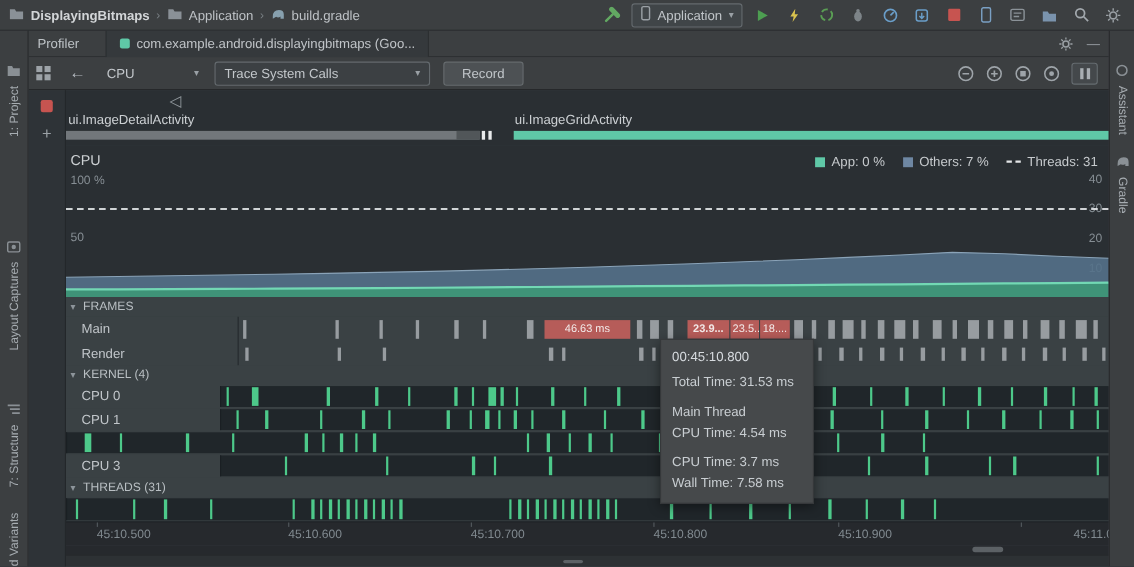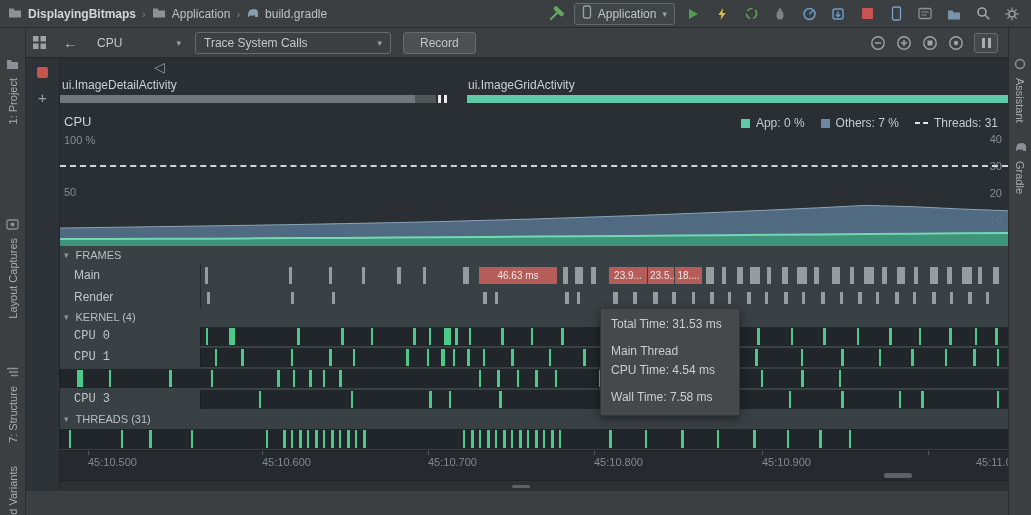--- a/index.html
+++ b/index.html
@@ -77,28 +77,28 @@
   .sw{display:inline-block;width:9px;height:9px;margin-right:6px;}
   .sw.dashed{width:13px;height:0;background:none !important;border-top:2px dashed #e3e6e8;}
   .yl{position:absolute;left:4px;font-size:11px;color:#868e94;}
   .yr{position:absolute;right:6px;font-size:11px;color:#868e94;}
   .dashline{position:absolute;left:0;right:0;border-top:2px dashed #e3e6e8;opacity:.9;}
   .area{position:absolute;left:0;bottom:0;width:948px;height:138px;display:block;}
 
   
   .sec-h{height:18px;display:flex;align-items:center;gap:7px;padding-left:4px;font-size:11px;color:#b9bfc3;background:#3a4144;}
   .tri{font-size:9px;color:#8d959b;}
-  .frame-row{height:22px;display:flex;background:#3a4144;}
+  .frame-row{height:22px;display:flex;background:#3a4144;gap:16px;}
   .rowlabel{width:140px;padding-left:14px;line-height:22px;font-size:12px;color:#c0c5c9;white-space:nowrap;overflow:hidden;}
   .plot{flex:1;position:relative;border-left:1px solid #24292d;}
   .bar{position:absolute;top:3px;height:17px;background:#979ca0;}
   .render .bar{top:6px;height:12px;}
   .bar.red{background:#b65c59;font-size:10px;line-height:17px;color:#f2e8e7;overflow:hidden;white-space:nowrap;text-align:center;padding:0 2px;}
   .k-row{height:21px;display:flex;align-items:center;background:#3a4144;}
-  .k-row .rowlabel{line-height:21px;font-family:Liberation Mono, monospace;}
+  .k-row .rowlabel{line-height:21px;}
   .k-plot{flex:1;position:relative;height:19px;background:#20262a;border-left:1px solid #1a1f23;}
   .t-row{height:22px;}
   .t-row .k-plot{height:20px;}
   .tick{position:absolute;top:1px;bottom:1px;background:#4dc98a;}
 
   
   .timeaxis{position:relative;height:22px;background:#26292d;border-top:1px solid #1f2327;}
   .ax-label{position:absolute;top:5px;font-size:11px;color:#818a90;white-space:nowrap;}
   .ax-tick{position:absolute;top:0;width:1px;height:4px;background:#555b60;}
   .hscroll{position:relative;height:8px;background:#26292d;}
@@ -236,20 +236,35 @@
             </svg></span>
         <span class="vtext vup">7: Structure</span>
       </div>
       <div class="stripe-item" style="top:438px">
         <span class="vtext vup">Build Variants</span>
       </div>
     </div>
 
     <div class="center">
 
+      <div class="tabrow">
+        <span class="tool-title">Profiler</span>
+        <div class="tab">
+          <span class="app-dot"></span>
+          <span>com.example.android.displayingbitmaps (Goo...</span>
+        </div>
+        <div class="tr-sp"></div>
+        <span class="tr-ic">
+            <svg width="14" height="14">
+              <circle cx="7" cy="7" r="2.7" fill="none" stroke="#9aa0a5" stroke-width="1.4"></circle>
+              <path d="M7 1v2M7 11v2M1 7h2M11 7h2M2.8 2.8L4.2 4.2M9.8 9.8l1.4 1.4M11.2 2.8L9.8 4.2M4.2 9.8L2.8 11.2" stroke="#9aa0a5" stroke-width="1.2"></path>
+            </svg>
+          </span>
+        <span class="tr-ic">—</span>
+      </div>
 
       <div class="ptoolbar">
         <span class="pt-ic" style="margin-left:0">
             <svg width="15" height="15">
               <rect x="1" y="1" width="5.5" height="5.5" fill="#9da3a8"></rect>
               <rect x="8.5" y="1" width="5.5" height="5.5" fill="#9da3a8"></rect>
               <rect x="1" y="8.5" width="5.5" height="5.5" fill="#9da3a8"></rect>
               <rect x="8.5" y="8.5" width="5.5" height="5.5" fill="#9da3a8"></rect>
             </svg>
           </span>
@@ -348,21 +363,21 @@
                 <div class="bar" style="left: 88px; width: 3px;"></div>
                 <div class="bar" style="left: 128px; width: 3px;"></div>
                 <div class="bar" style="left: 161px; width: 3px;"></div>
                 <div class="bar" style="left: 196px; width: 4px;"></div>
                 <div class="bar" style="left: 222px; width: 3px;"></div>
                 <div class="bar" style="left: 262px; width: 6px;"></div>
                 <div class="bar red" style="left: 278px; width: 78px;">46.63 ms</div>
                 <div class="bar" style="left: 362px; width: 5px;"></div>
                 <div class="bar" style="left: 374px; width: 8px;"></div>
                 <div class="bar" style="left: 390px; width: 5px;"></div>
-                <div class="bar red" style="left: 408px; width: 38px;">23.9...</div>
+                <div class="bar red" style="left: 408px; width: 38px; font-weight: bold;">23.9...</div>
                 <div class="bar red" style="left: 447px; width: 26px;">23.5...</div>
                 <div class="bar red" style="left: 474px; width: 27px;">18....</div>
                 <div class="bar" style="left: 505px; width: 8px;"></div>
                 <div class="bar" style="left: 521px; width: 4px;"></div>
                 <div class="bar" style="left: 536px; width: 6px;"></div>
                 <div class="bar" style="left: 549px; width: 10px;"></div>
                 <div class="bar" style="left: 566px; width: 4px;"></div>
                 <div class="bar" style="left: 581px; width: 6px;"></div>
                 <div class="bar" style="left: 596px; width: 10px;"></div>
                 <div class="bar" style="left: 613px; width: 5px;"></div>
@@ -612,23 +627,25 @@
       <div class="stripe-item" style="top:112px">
         <span class="s-ic"><svg width="13" height="13">
               <path d="M2 9q0-6 5.5-6Q12 3 12 7v4H9V9q-2 1.5-4 .3L2 11z" fill="#8a9095"></path>
             </svg></span>
         <span class="vtext vdown">Gradle</span>
       </div>
     </div>
   </div>
 
   <div class="tooltip">
+    <div class="tt-time">00:45:10.800</div>
     <div>Total Time: 31.53 ms</div>
     <div class="tt-group">
       <div>Main Thread</div>
       <div>CPU Time: 4.54 ms</div>
     </div>
     <div class="tt-group">
+      <div>CPU Time: 3.7 ms</div>
       <div>Wall Time: 7.58 ms</div>
     </div>
   </div>
 
 </div>
 
 </body></html>

